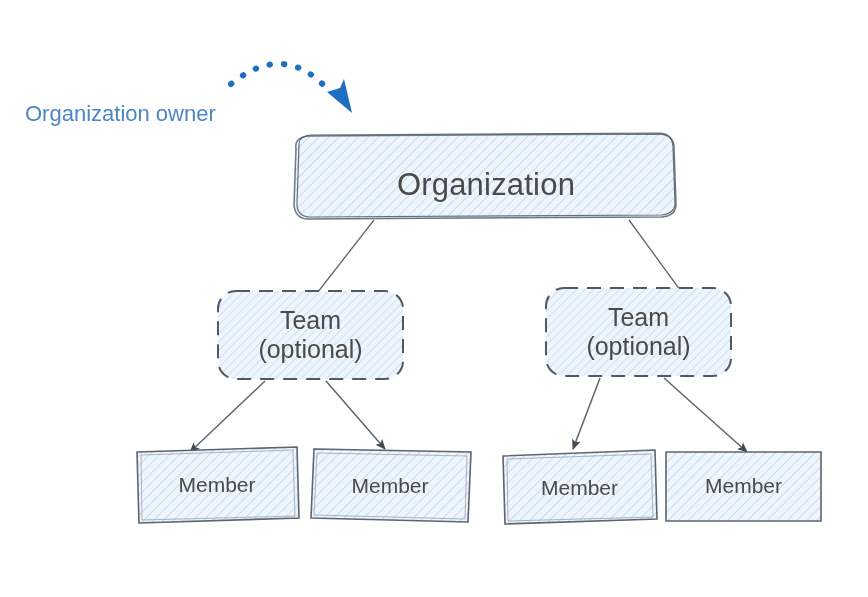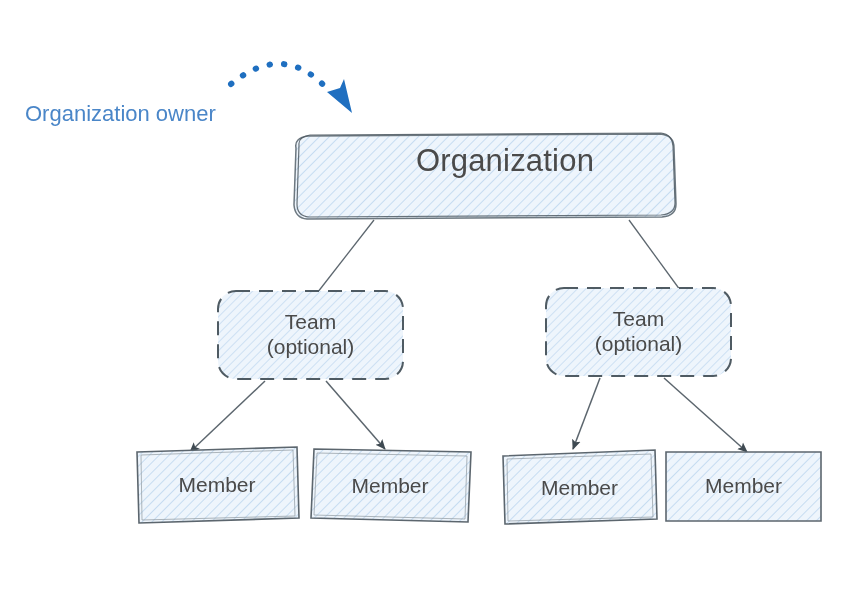--- a/index.html
+++ b/index.html
@@ -25,21 +25,21 @@
     display:flex;
     align-items:center;
     justify-content:center;
     flex-direction:column;
     color:#4a4a4a;
     text-align:center;
     pointer-events:none;
     line-height:1.18;
   }
   .lbl-org{ font-size:31px; letter-spacing:.2px; }
-  .lbl-team{ font-size:21px; }
+  .lbl-team{ font-size:25px; }
   .lbl-member{ font-size:21px;border-radius:30px; }
   .annot{
     position:absolute;
     color:#4a86c8;
     font-size:22px;
     white-space:nowrap;
   }
 </style>
 </head>
 <body>
@@ -106,21 +106,21 @@
     </g>
 
     <g>
       <path d="M 231 84 Q 285 40 330 92" fill="none" stroke="#1f6fc0" stroke-width="6" stroke-linecap="round" stroke-dasharray="0.5 14"></path>
       <path d="M 352 113 L 327 92 L 340 88 L 344 79 Z" fill="#1f6fc0"></path>
     </g>
   </svg>
 
   <div class="annot" style="left:25px;top:101px;">Organization owner</div>
 
-  <div class="node-label lbl-org" style="left:296px;top:120px;width:380px;height:82px;margin-left:19px;">Organization</div>
+  <div class="node-label lbl-org" style="left:296px;top:144px;width:380px;height:82px;">Organization</div>
 
   <div class="node-label lbl-team" style="left:218px;top:291px;width:185px;height:88px;">
     <span>Team</span>
     <span>(optional)</span>
   </div>
 
   <div class="node-label lbl-team" style="left:546px;top:288px;width:185px;height:88px;">
     <span>Team</span>
     <span>(optional)</span>
   </div>

